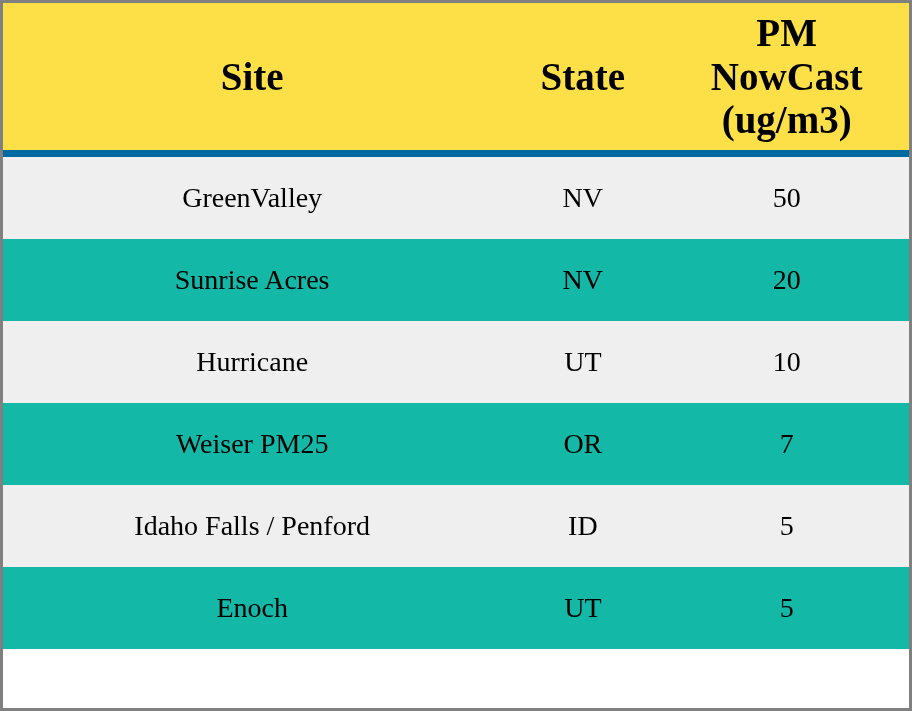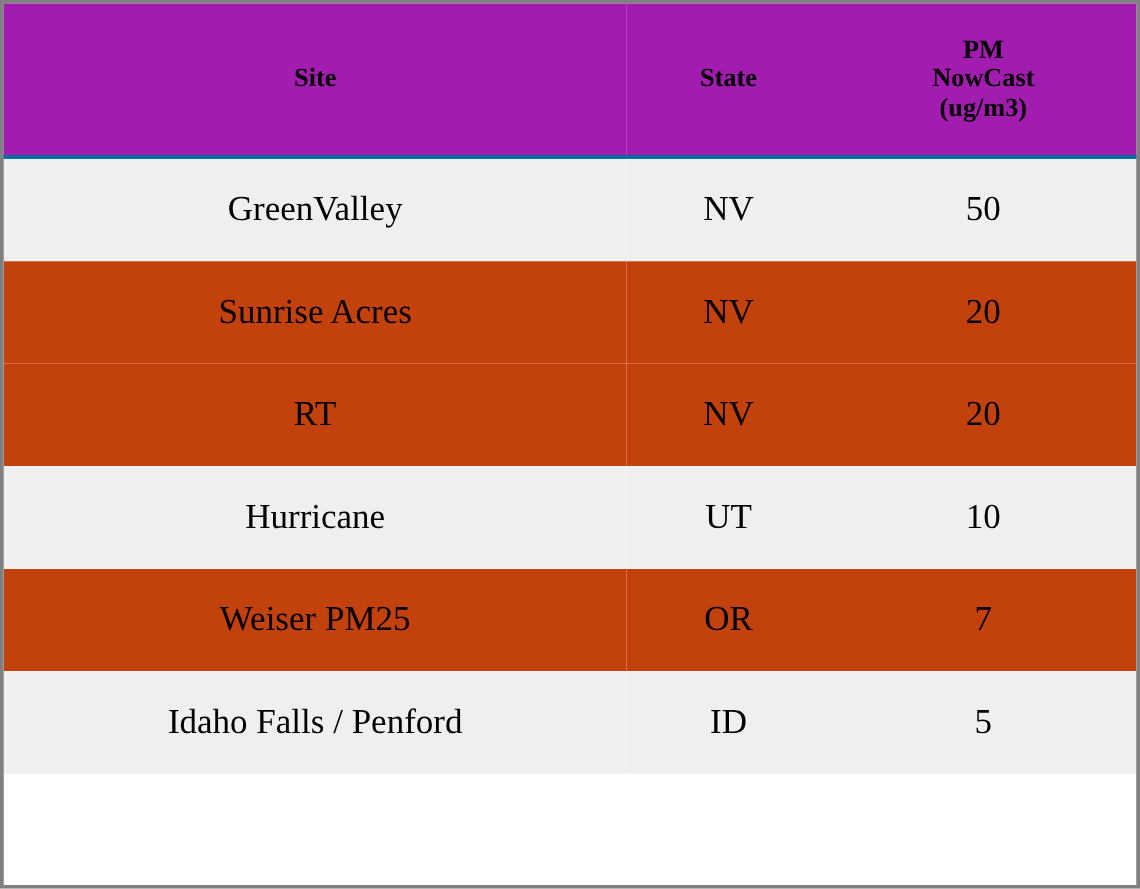--- a/index.html
+++ b/index.html
@@ -19,27 +19,27 @@
     box-sizing: border-box;
     border: 3px solid #808080;
     background: #ffffff;
   }
   table.aqi-table {
     width: 100%;
     border-collapse: collapse;
     table-layout: fixed;
   }
   table.aqi-table thead th {
-    background: #a21caf;
+    background: #fde047;
     color: #000000;
     font-weight: bold;
-    font-size: 21px;
+    font-size: 39px;
     line-height: 1.12;
     padding: 8px 6px;
-    border-bottom: 3px solid #0369a1;
+    border-bottom: 7px solid #0369a1;
     vertical-align: middle;
     text-align: center;
     height: 122px;
     box-sizing: border-box;
   }
   col.col-site { width: 55%; }
   col.col-state { width: 18%; }
   col.col-pm { width: 27%; }
 
   table.aqi-table tbody td {
@@ -51,21 +51,21 @@
     padding: 12px 6px;
     border: none;
     white-space: nowrap;
     overflow: hidden;
     text-overflow: ellipsis;
   }
   table.aqi-table tbody tr.row-odd td {
     background: #efefef;
   }
   table.aqi-table tbody tr.row-even td {
-    background: #c2410c;
+    background: #14b8a6;
   }
 </style>
 </head>
 <body>
 
 <div class="table-frame">
   <table class="aqi-table">
     <colgroup>
       <col class="col-site">
       <col class="col-state">
@@ -90,35 +90,35 @@
       <tr class="row-odd">
         <td>GreenValley</td>
         <td>NV</td>
         <td>50</td>
       </tr>
       <tr class="row-even">
         <td>Sunrise Acres</td>
         <td>NV</td>
         <td>20</td>
       </tr>
-      <tr class="row-even">
-        <td>RT</td>
-        <td>NV</td>
-        <td>20</td>
-      </tr>
       <tr class="row-odd">
         <td>Hurricane</td>
         <td>UT</td>
         <td>10</td>
       </tr>
       <tr class="row-even">
         <td>Weiser PM25</td>
         <td>OR</td>
         <td>7</td>
       </tr>
       <tr class="row-odd">
         <td>Idaho Falls / Penford</td>
         <td>ID</td>
         <td>5</td>
       </tr>
+      <tr class="row-even">
+        <td>Enoch</td>
+        <td>UT</td>
+        <td>5</td>
+      </tr>
     </tbody>
   </table>
 </div>
 
 </body></html>

